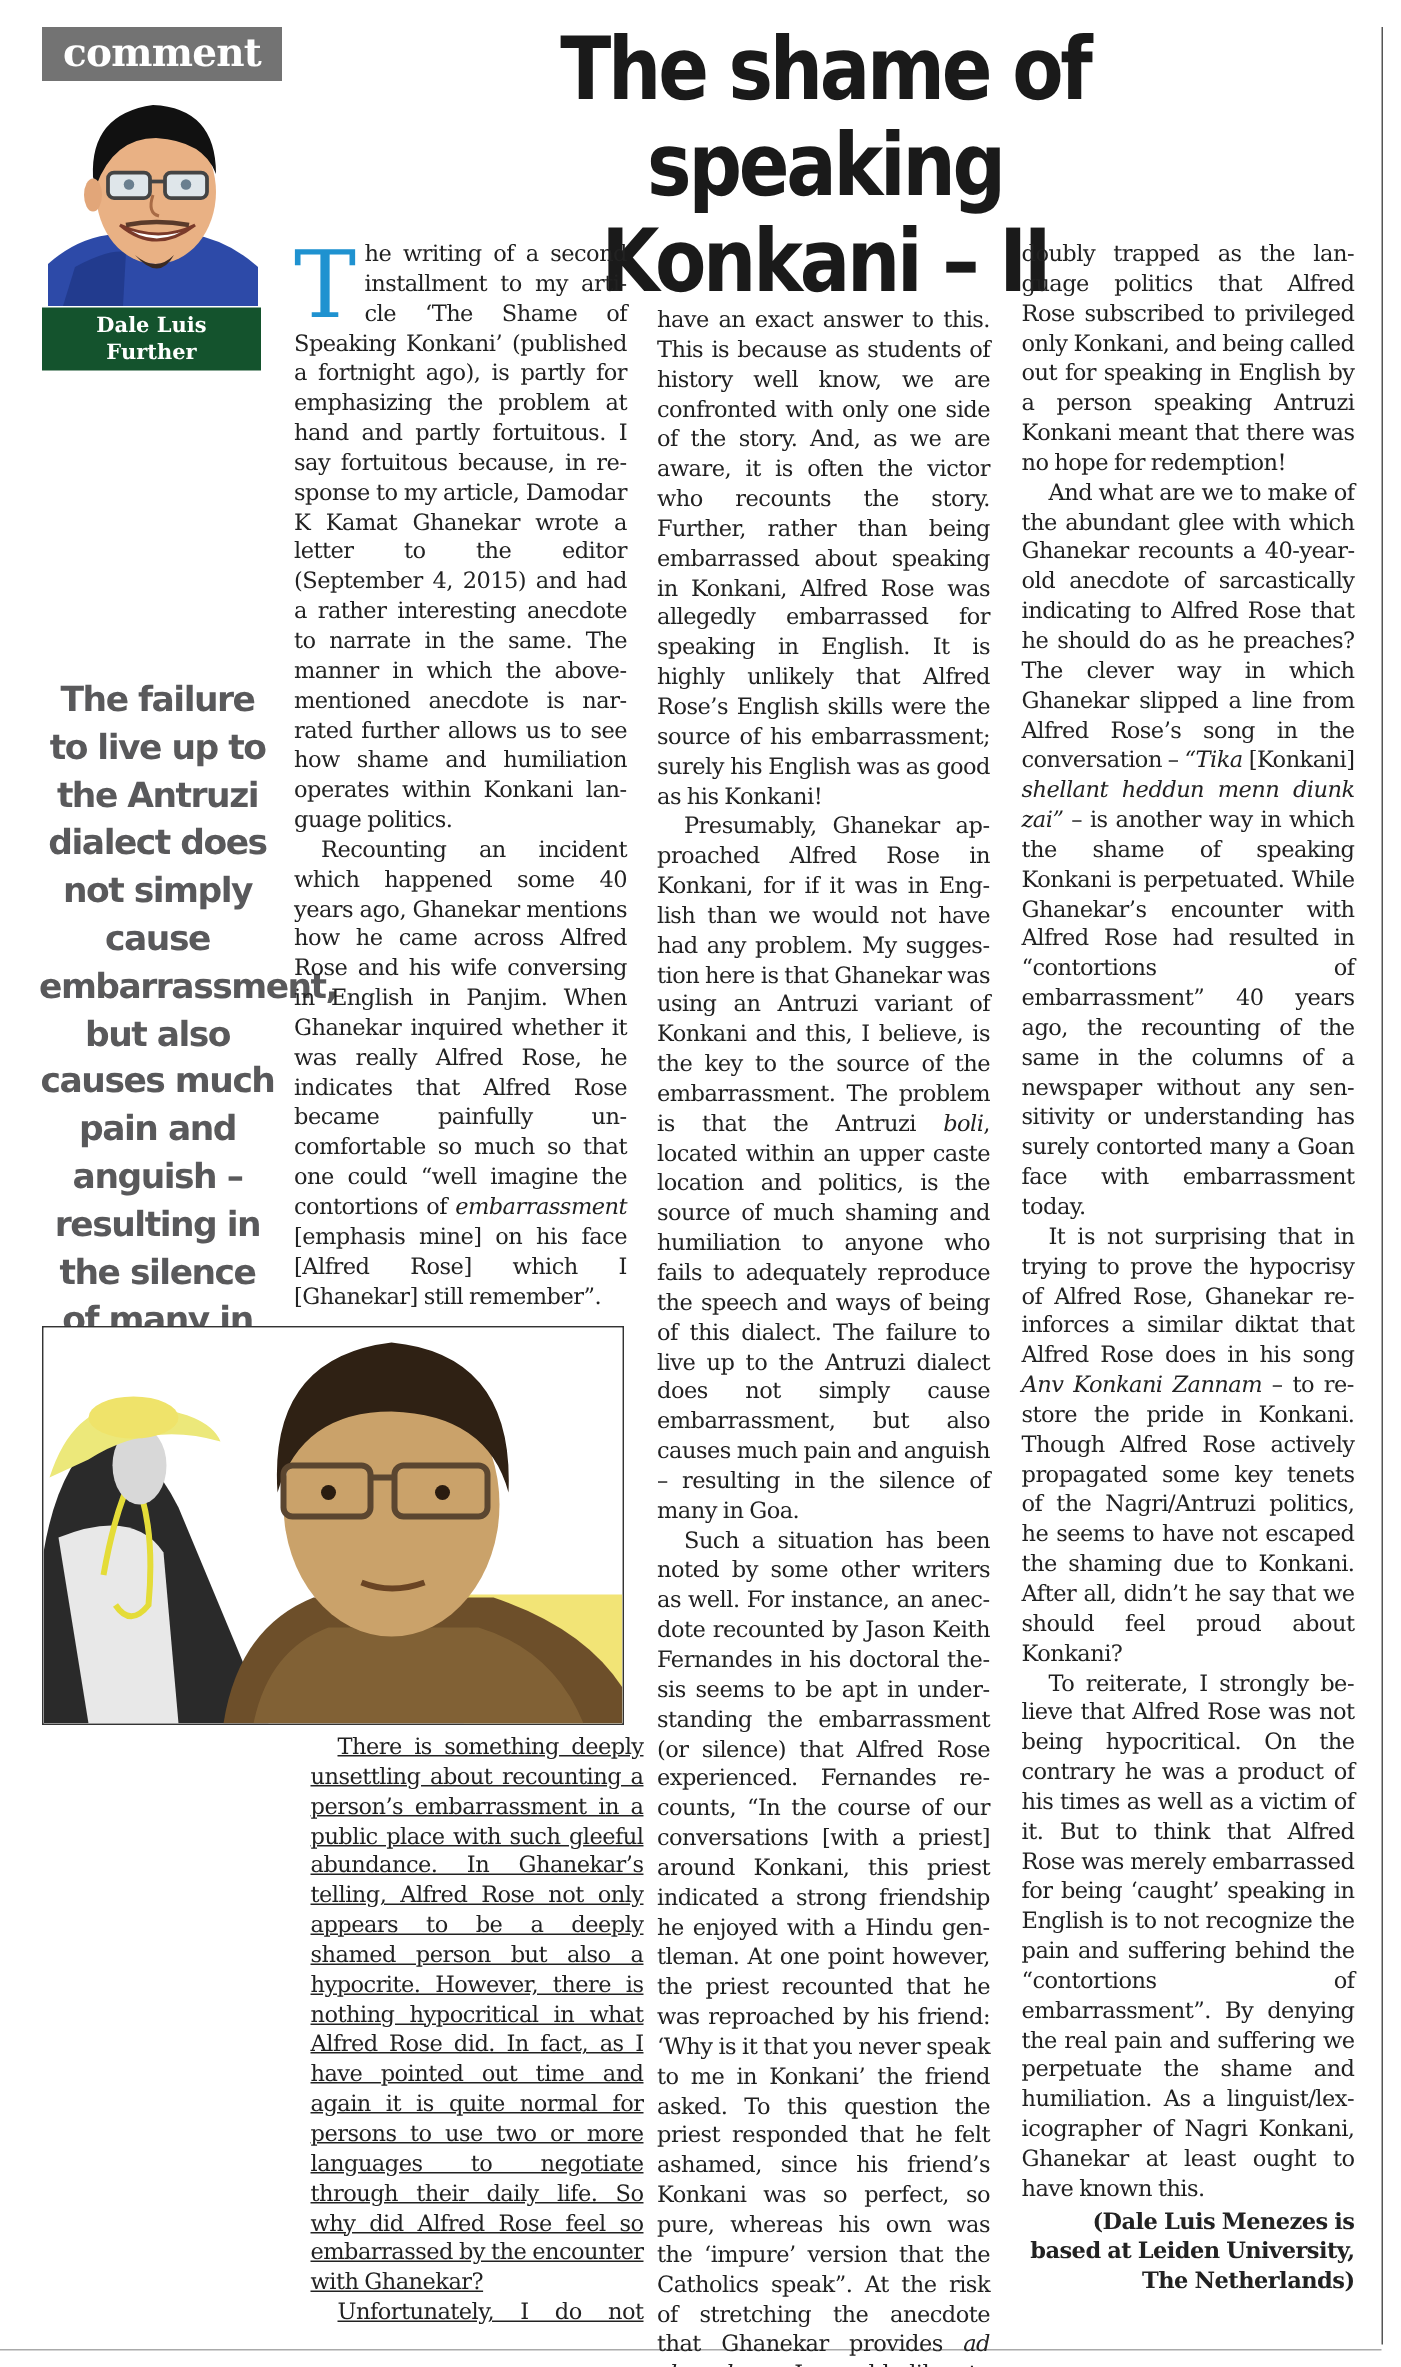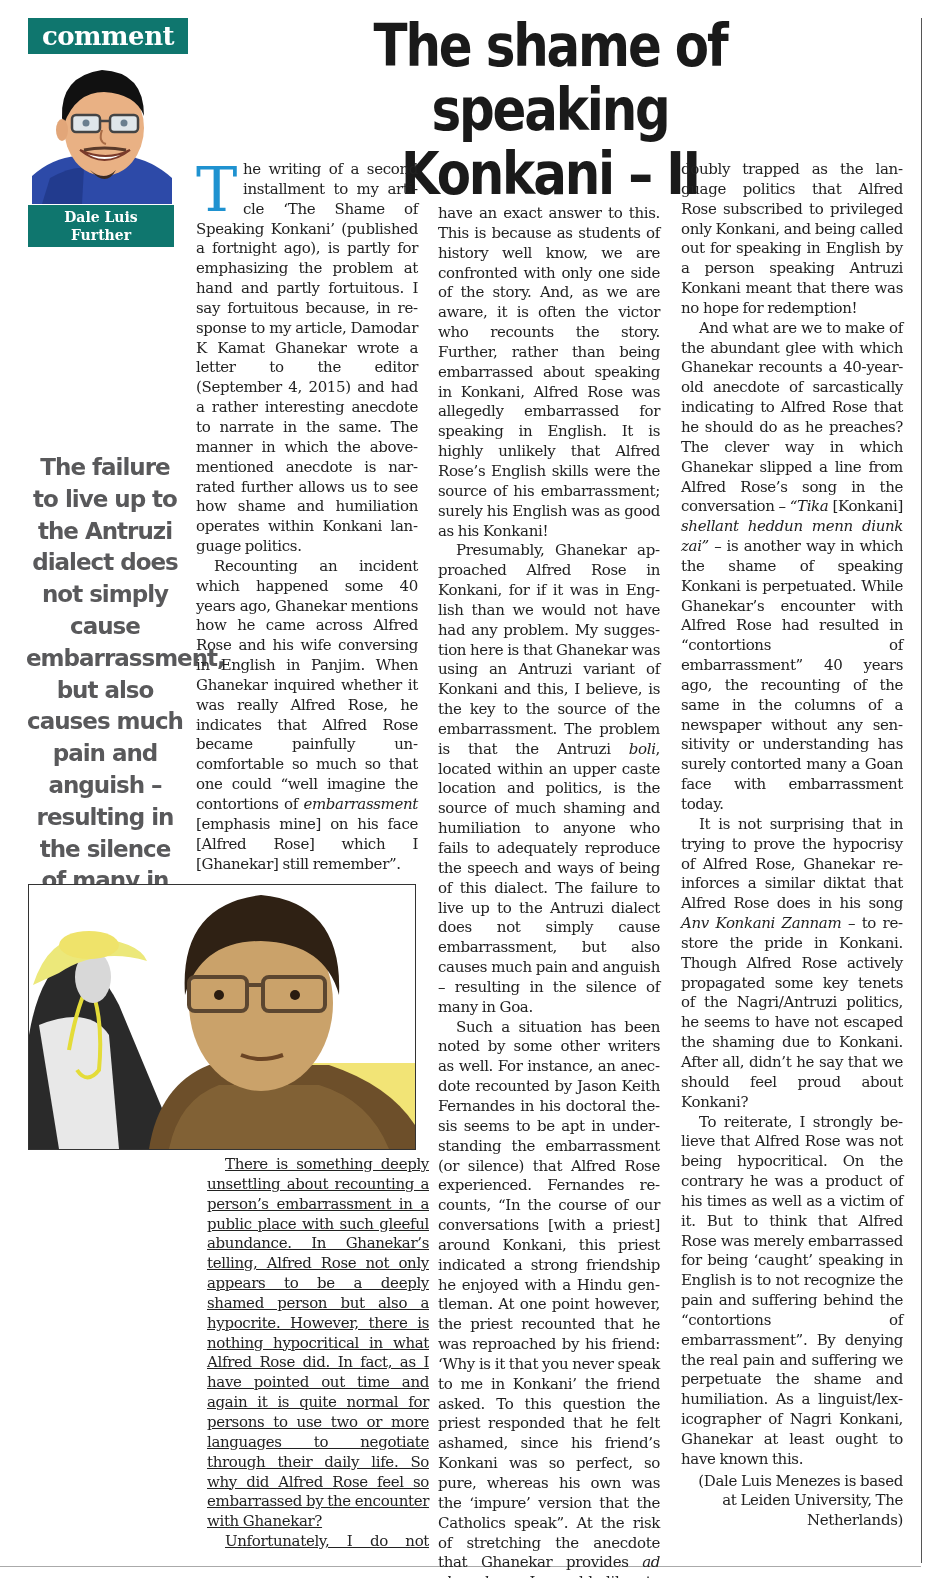--- a/index.html
+++ b/index.html
@@ -1,38 +1,38 @@
 <!DOCTYPE html>
 <html><head>
 <meta charset="utf-8">
 <style>
   html, body { margin: 0; padding: 0; background: #ffffff; }
   body { width: 934px; height: 1578px; position: relative; overflow: hidden; font-family: "DejaVu Serif", serif; color: #1f1f1f; }
   .right-rule { position: absolute; left: 921px; top: 18px; width: 1px; height: 1545px; background: #555; }
   .bottom-rule { position: absolute; left: 0; top: 1566px; width: 921px; height: 1px; background: #aaa; }
 
-  .comment-tag { position: absolute; left: 28px; top: 18px; width: 160px; height: 36px; background: #0f766e; color: #fff; font-family: "DejaVu Serif", serif; font-weight: bold; font-size: 26px; line-height: 36px; text-align: center; letter-spacing: -0.5px; }
+  .comment-tag { position: absolute; left: 28px; top: 18px; width: 160px; height: 36px; background: #737373; color: #fff; font-family: "DejaVu Serif", serif; font-weight: bold; font-size: 26px; line-height: 36px; text-align: center; letter-spacing: -0.5px; }
 
   .caricature { position: absolute; left: 32px; top: 58px; width: 140px; height: 146px; overflow: hidden; }
-  .author-tag { position: absolute; left: 28px; top: 205px; width: 146px; height: 42px; background: #0f766e; color: #fff; font-family: "DejaVu Serif", serif; font-weight: bold; font-size: 14px; line-height: 18px; text-align: center; padding-top: 3px; box-sizing: border-box; }
+  .author-tag { position: absolute; left: 28px; top: 205px; width: 146px; height: 42px; background: #14532d; color: #fff; font-family: "DejaVu Serif", serif; font-weight: bold; font-size: 14px; line-height: 18px; text-align: center; padding-top: 3px; box-sizing: border-box; }
 
   .headline { position: absolute; left: 200px; top: 14px; width: 700px; text-align: center; font-family: "DejaVu Sans", sans-serif; font-weight: bold; font-size: 58px; line-height: 64px; letter-spacing: -2.5px; color: #1a1a1a; transform: scaleX(0.86); transform-origin: center top; }
 
   .pullquote { position: absolute; left: 26px; top: 452px; width: 158px; text-align: center; font-family: "DejaVu Sans", sans-serif; font-weight: bold; font-size: 23px; line-height: 31.8px; color: #59595b; letter-spacing: -1px; }
 
   .col { position: absolute; font-size: 15px; line-height: 19.85px; text-align: justify; color: #222; letter-spacing: -0.35px; word-spacing: -0.5px; }
   .col p { margin: 0; text-indent: 18px; hyphens: manual; }
   .col p.noindent { text-indent: 0; }
   .col1a { left: 196px; top: 160px; width: 222px; }
   .col1b { left: 207px; top: 1155px; width: 222px; text-decoration: underline; }
   .col2 { left: 438px; top: 160px; width: 222px; margin-top: 44px; }
   .col3 { left: 681px; top: 160px; width: 222px; }
 
   .dropcap { float: left; font-family: "DejaVu Serif", serif; font-size: 62px; line-height: 52px; color: #1f92d0; margin: 4px 6px 0 0; font-weight: normal; }
-  .byline-credit { text-align: right; font-weight: normal; text-indent: 0 !important; line-height: 19.5px; margin-top: 2px !important; }
+  .byline-credit { text-align: right; font-weight: bold; text-indent: 0 !important; line-height: 19.5px; margin-top: 2px !important; }
 
   .photo { position: absolute; left: 28px; top: 884px; width: 386px; height: 264px; border: 1px solid #333; overflow: hidden; background: #ffffff; }
 </style>
 </head>
 <body>
 
 <div class="right-rule"></div>
 <div class="bottom-rule"></div>
 
 <div class="comment-tag">comment</div>

